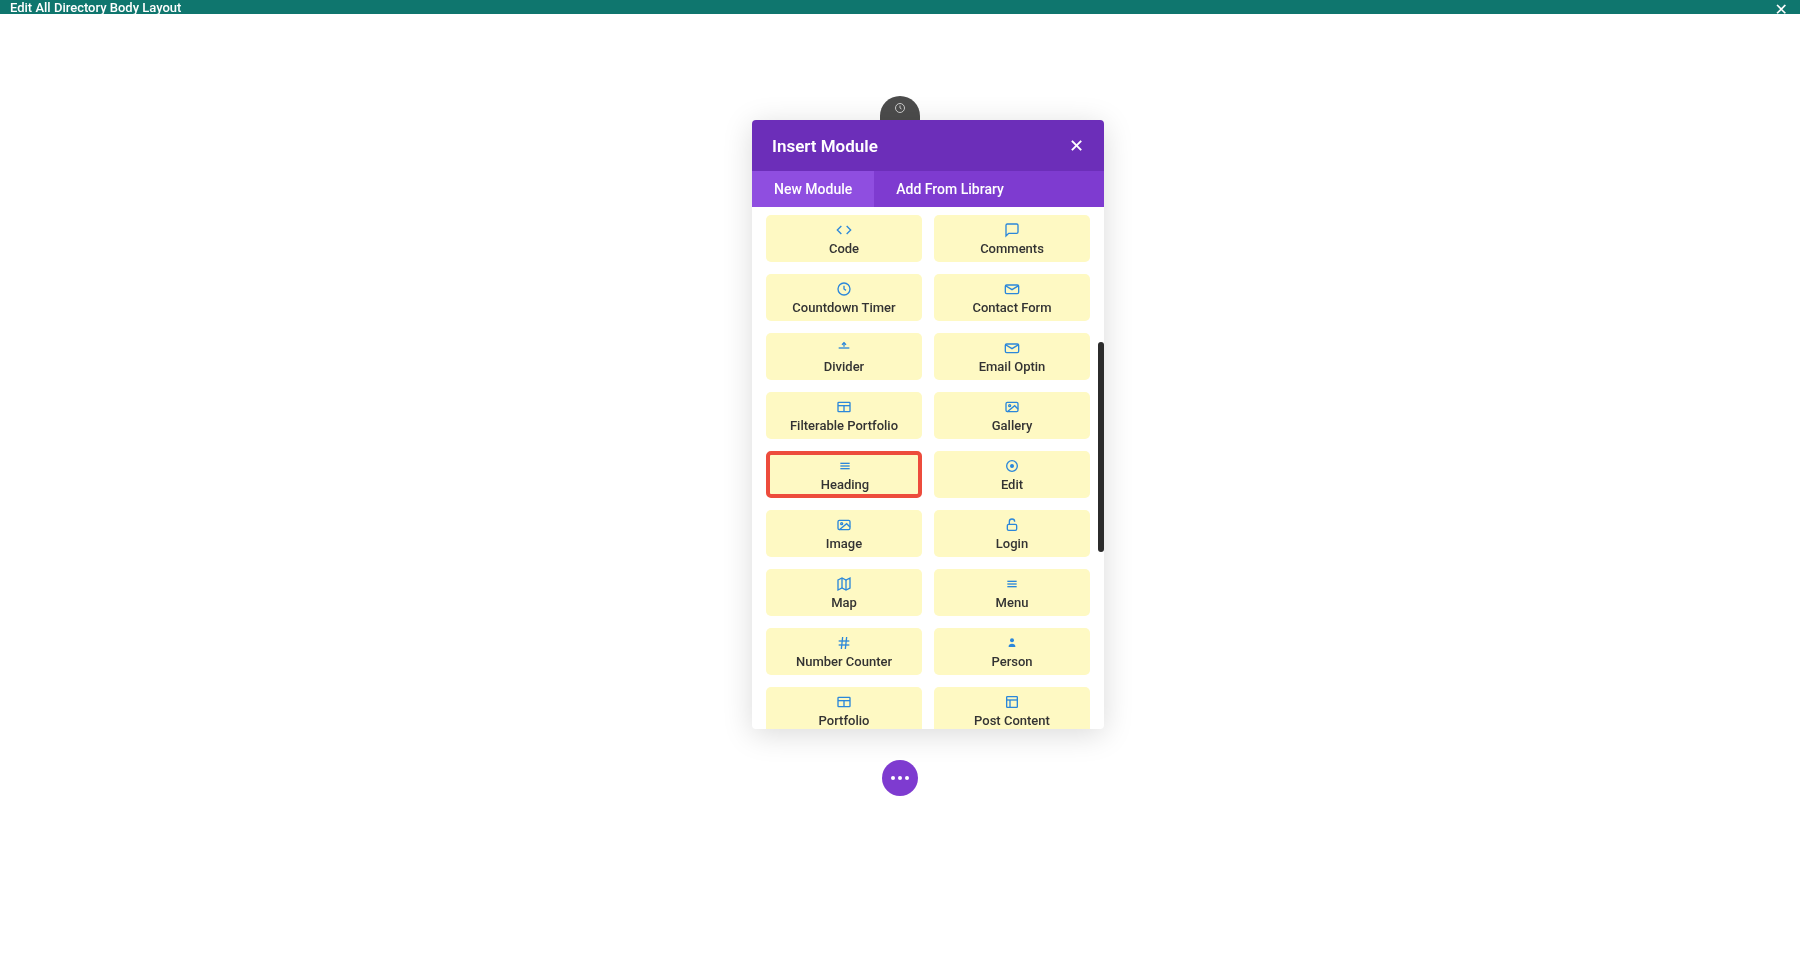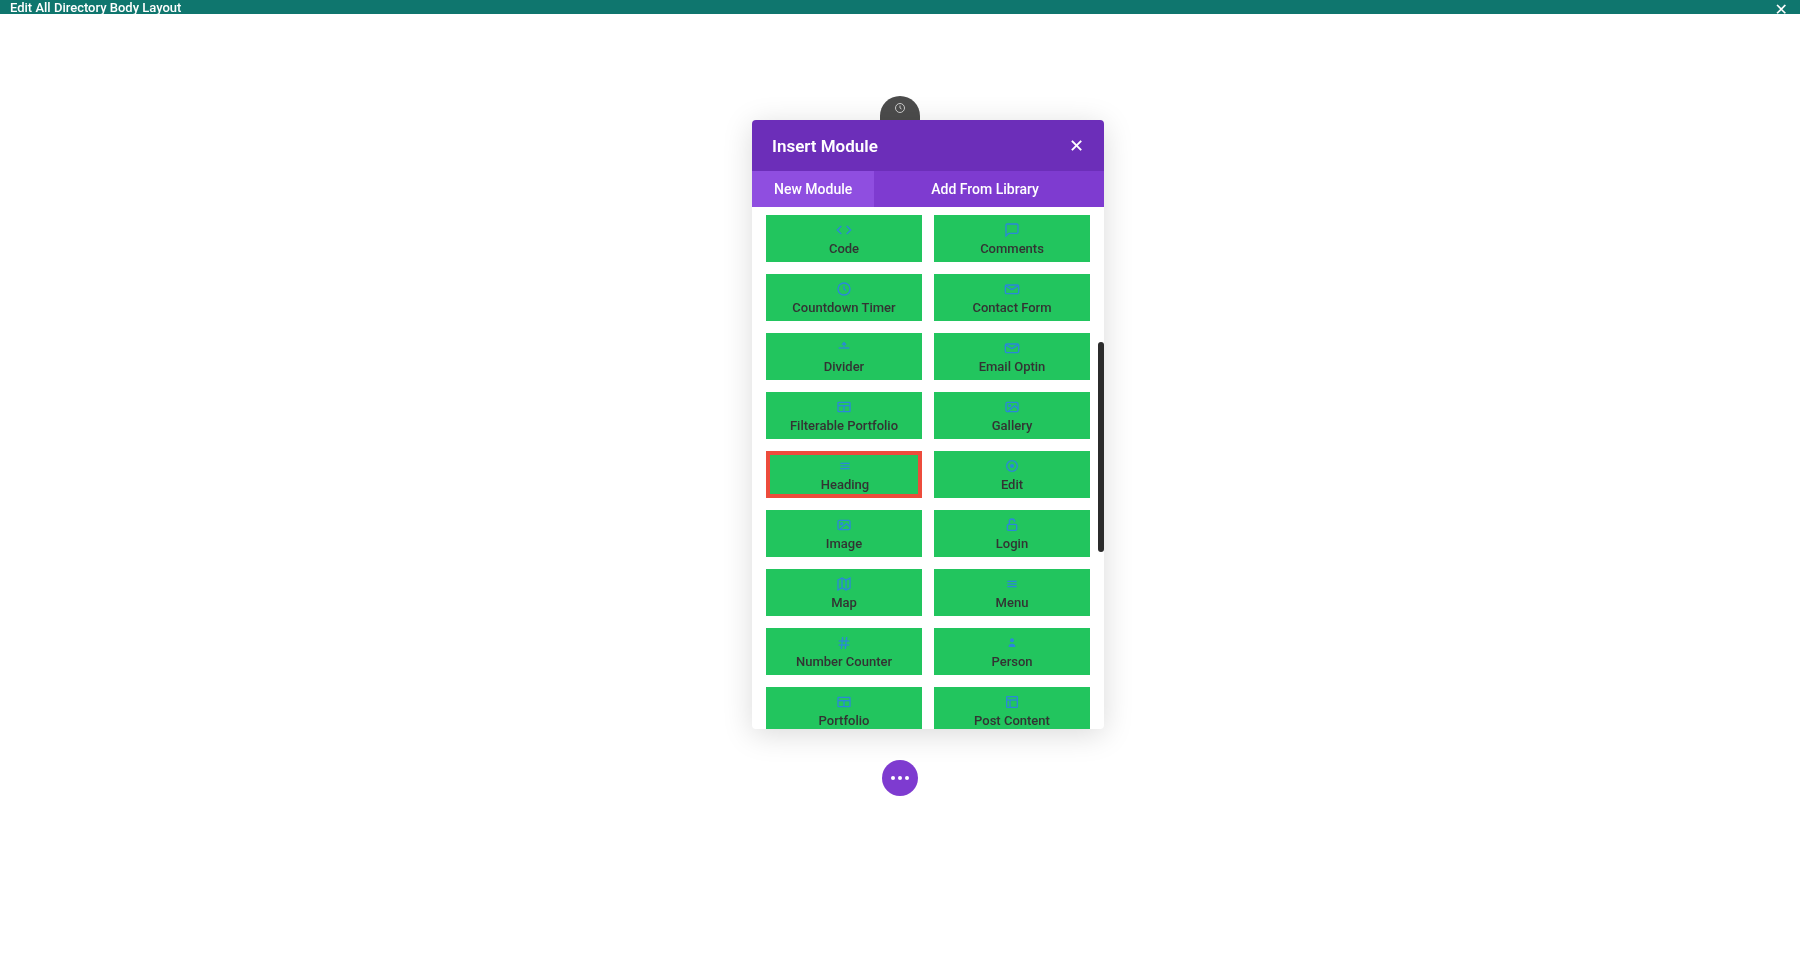--- a/index.html
+++ b/index.html
@@ -85,21 +85,20 @@
     
     .modal-close {
       font-size: 18px;
       cursor: pointer;
       font-weight: 400;
     }
     
     .modal-tabs {
       display: flex;
       background: #7e3bd0;
-      gap: 35px;
     }
     
     .modal-tab {
       padding: 10px 22px;
       color: #fff;
       font-size: 14px;
       cursor: pointer;
       font-weight: 500;
     }
     
@@ -114,22 +113,22 @@
       position: relative;
     }
     
     .module-grid {
       display: grid;
       grid-template-columns: 1fr 1fr;
       gap: 12px 12px;
     }
     
     .module-item {
-      background: #22c55e;
-      border-radius: 0;
+      background: #fef9c3;
+      border-radius: 5px;
       padding: 10px 6px 11px 6px;
       display: flex;
       flex-direction: column;
       align-items: center;
       cursor: pointer;
       height: 47px;
       justify-content: center;
     }
     
     .module-item.highlighted {

